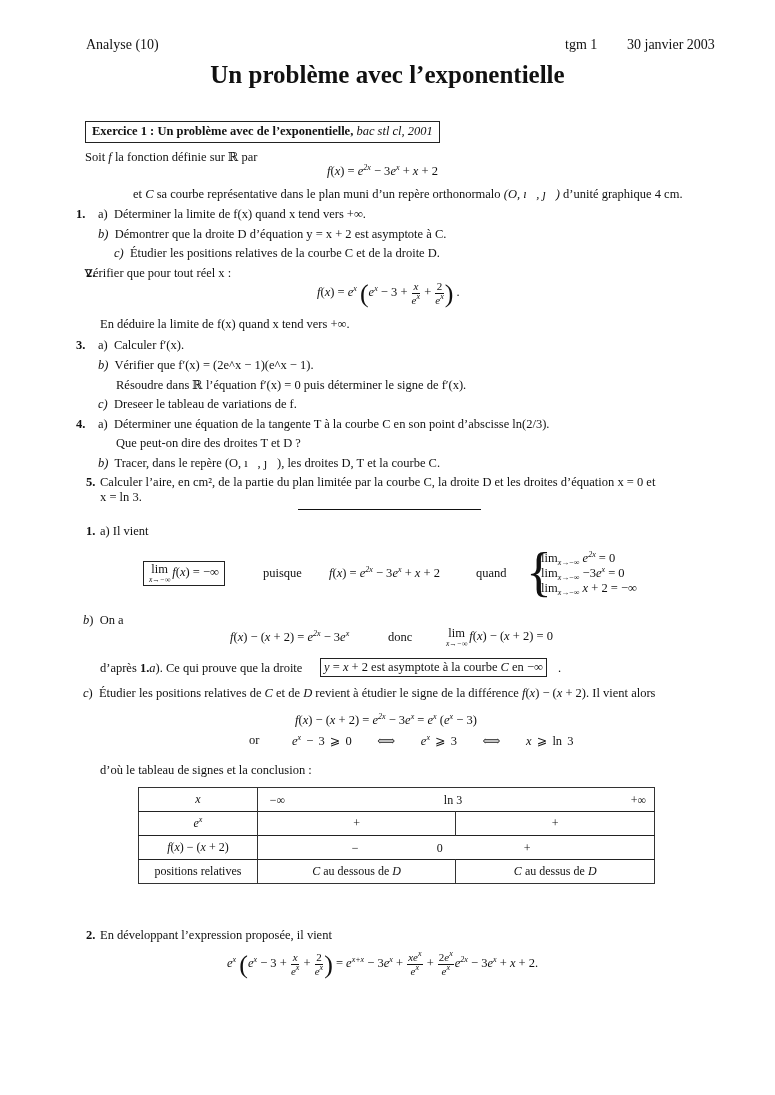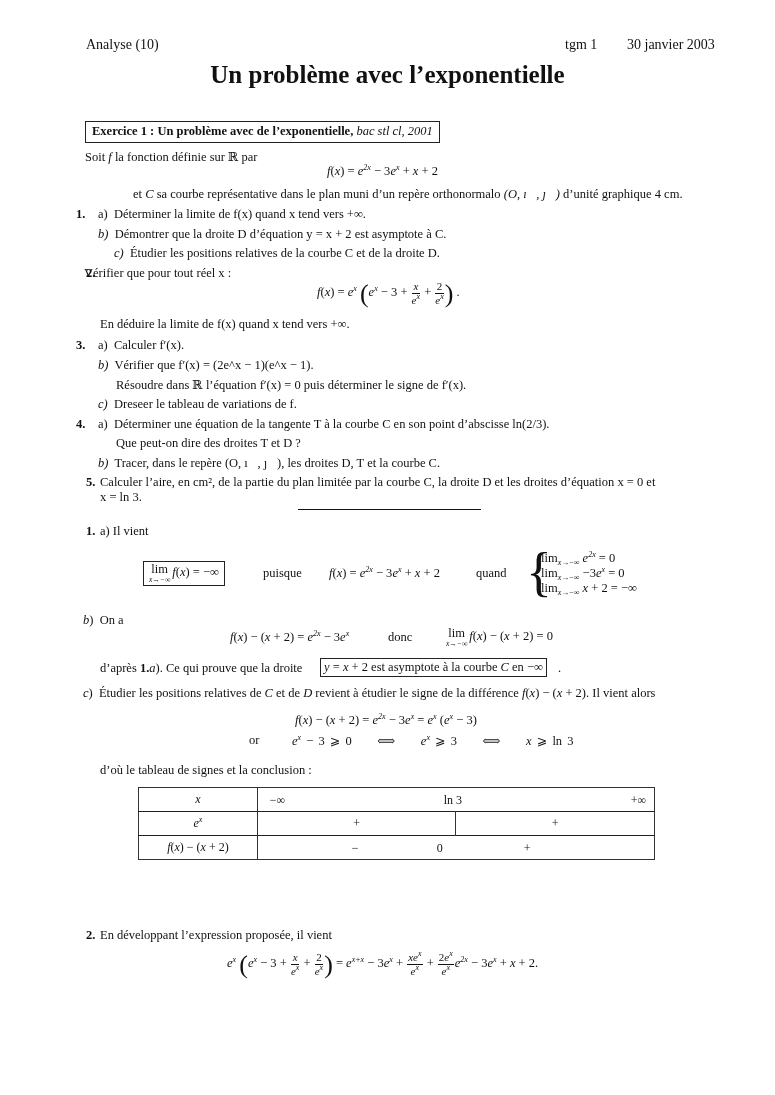--- a/index.html
+++ b/index.html
@@ -140,20 +140,25 @@
     <td class="half">+</td>
   </tr>
   <tr class="rowline">
     <td class="c1"><i>f</i>(<i>x</i>) − (<i>x</i> + 2)</td>
     <td colspan="2" style="position:relative;">
       <span style="position:absolute;left:94px;top:5px;">−</span>
       <span style="position:absolute;left:179px;top:5px;">0</span>
       <span style="position:absolute;left:266px;top:5px;">+</span>
     </td>
   </tr>
+  <tr class="rowline">
+    <td class="c1">positions relatives</td>
+    <td class="half halfL"><i>C</i> au dessous de <i>D</i></td>
+    <td class="half"><i>C</i> au dessus de <i>D</i></td>
+  </tr>
 </tbody>
   </table>
 
 <div class="abs b" style="left:86px;top:928px;">2.</div>
 <div class="abs" style="left:100px;top:928px;">En développant l’expression proposée, il vient</div>
 <div class="abs" style="left:227px;top:952px;">
   <i>e<sup>x</sup></i> <span class="paren">(</span><i>e<sup>x</sup></i> − 3 + <span class="frac"><span class="num"><i>x</i></span><span class="den"><i>e<sup>x</sup></i></span></span> + <span class="frac"><span class="num">2</span><span class="den"><i>e<sup>x</sup></i></span></span><span class="paren">)</span> = <i>e</i><sup><i>x+x</i></sup> − 3<i>e<sup>x</sup></i> + <span class="frac"><span class="num"><i>xe<sup>x</sup></i></span><span class="den"><i>e<sup>x</sup></i></span></span> + <span class="frac"><span class="num">2<i>e<sup>x</sup></i></span><span class="den"><i>e<sup>x</sup></i></span></span><i>e</i><sup><i>2x</i></sup> − 3<i>e<sup>x</sup></i> + <i>x</i> + 2.
 </div>
 
 </body></html>

